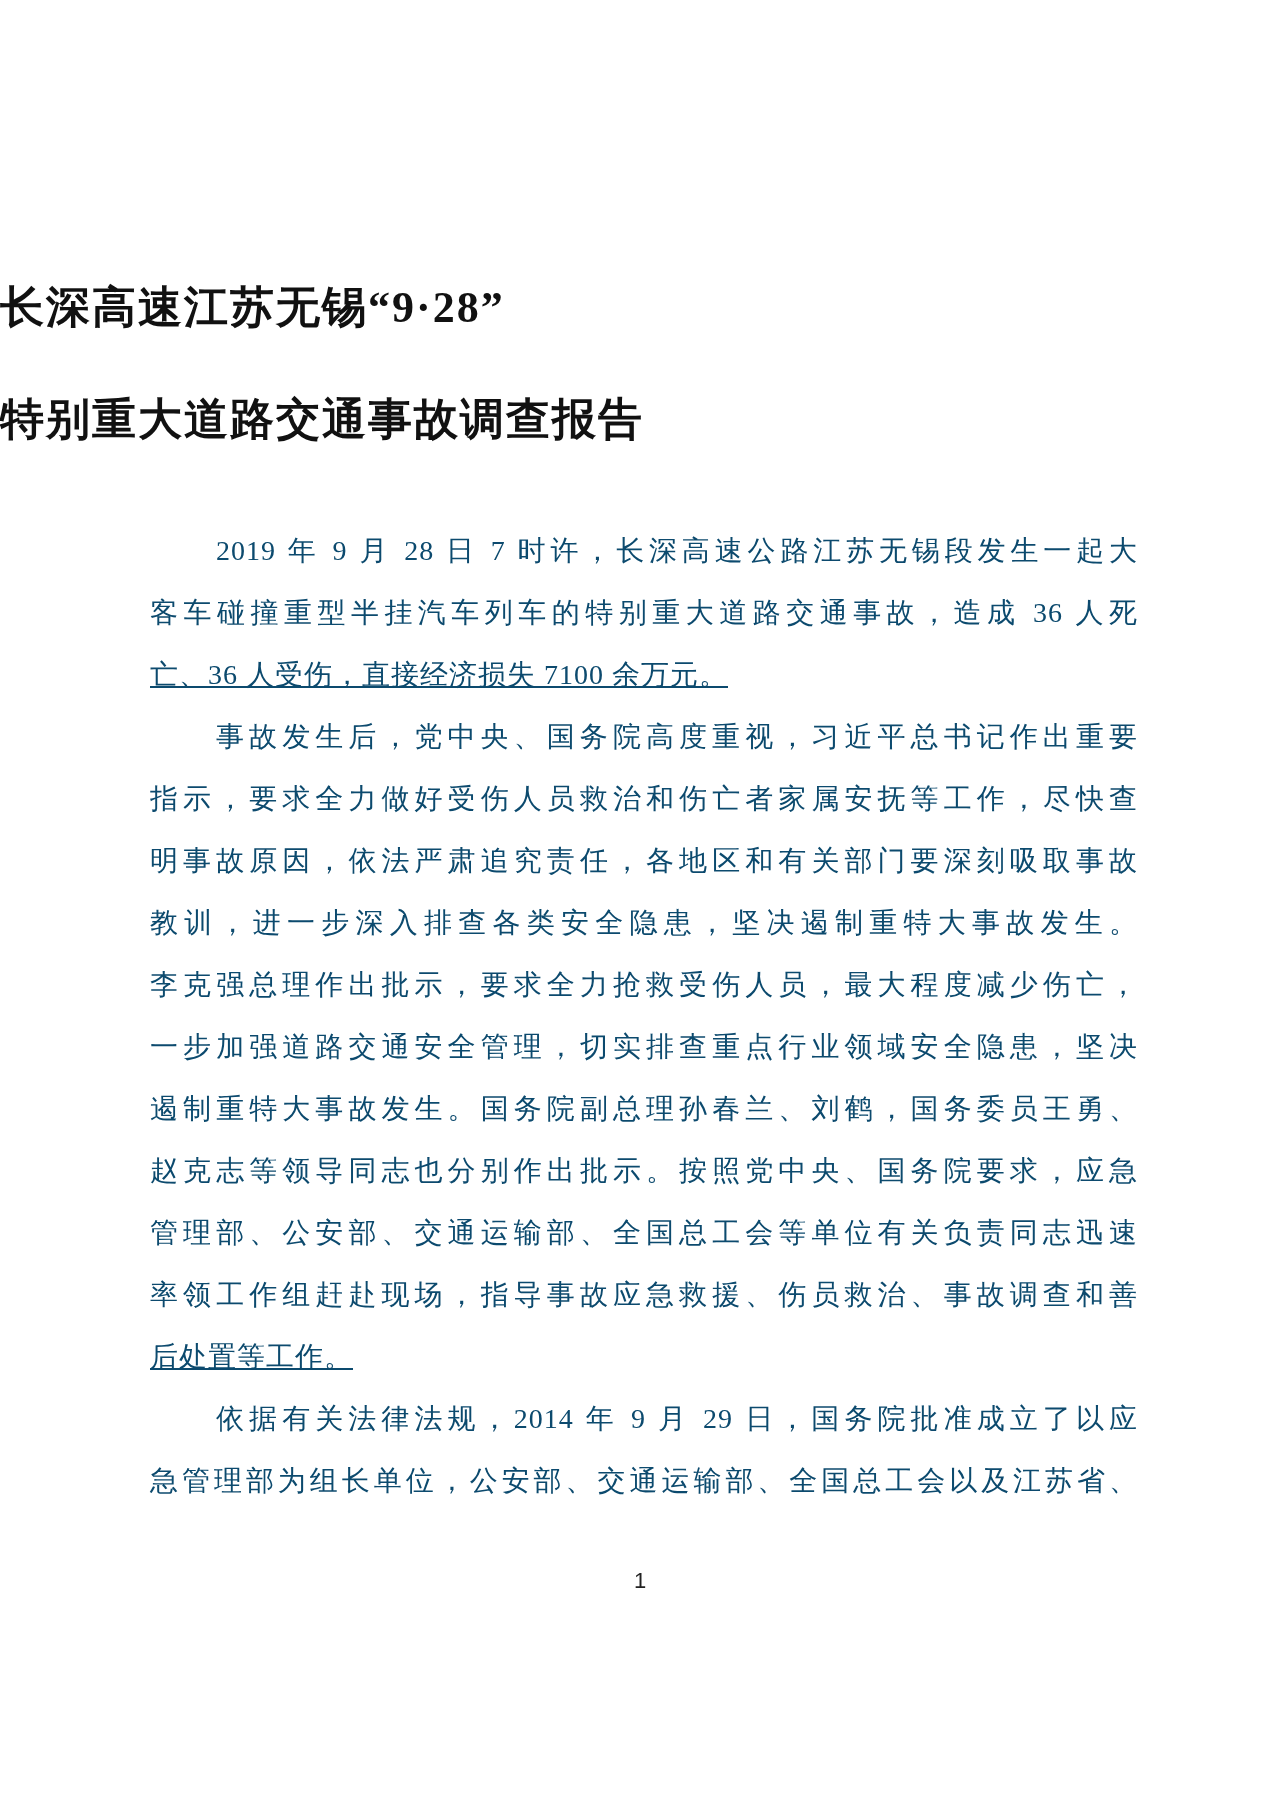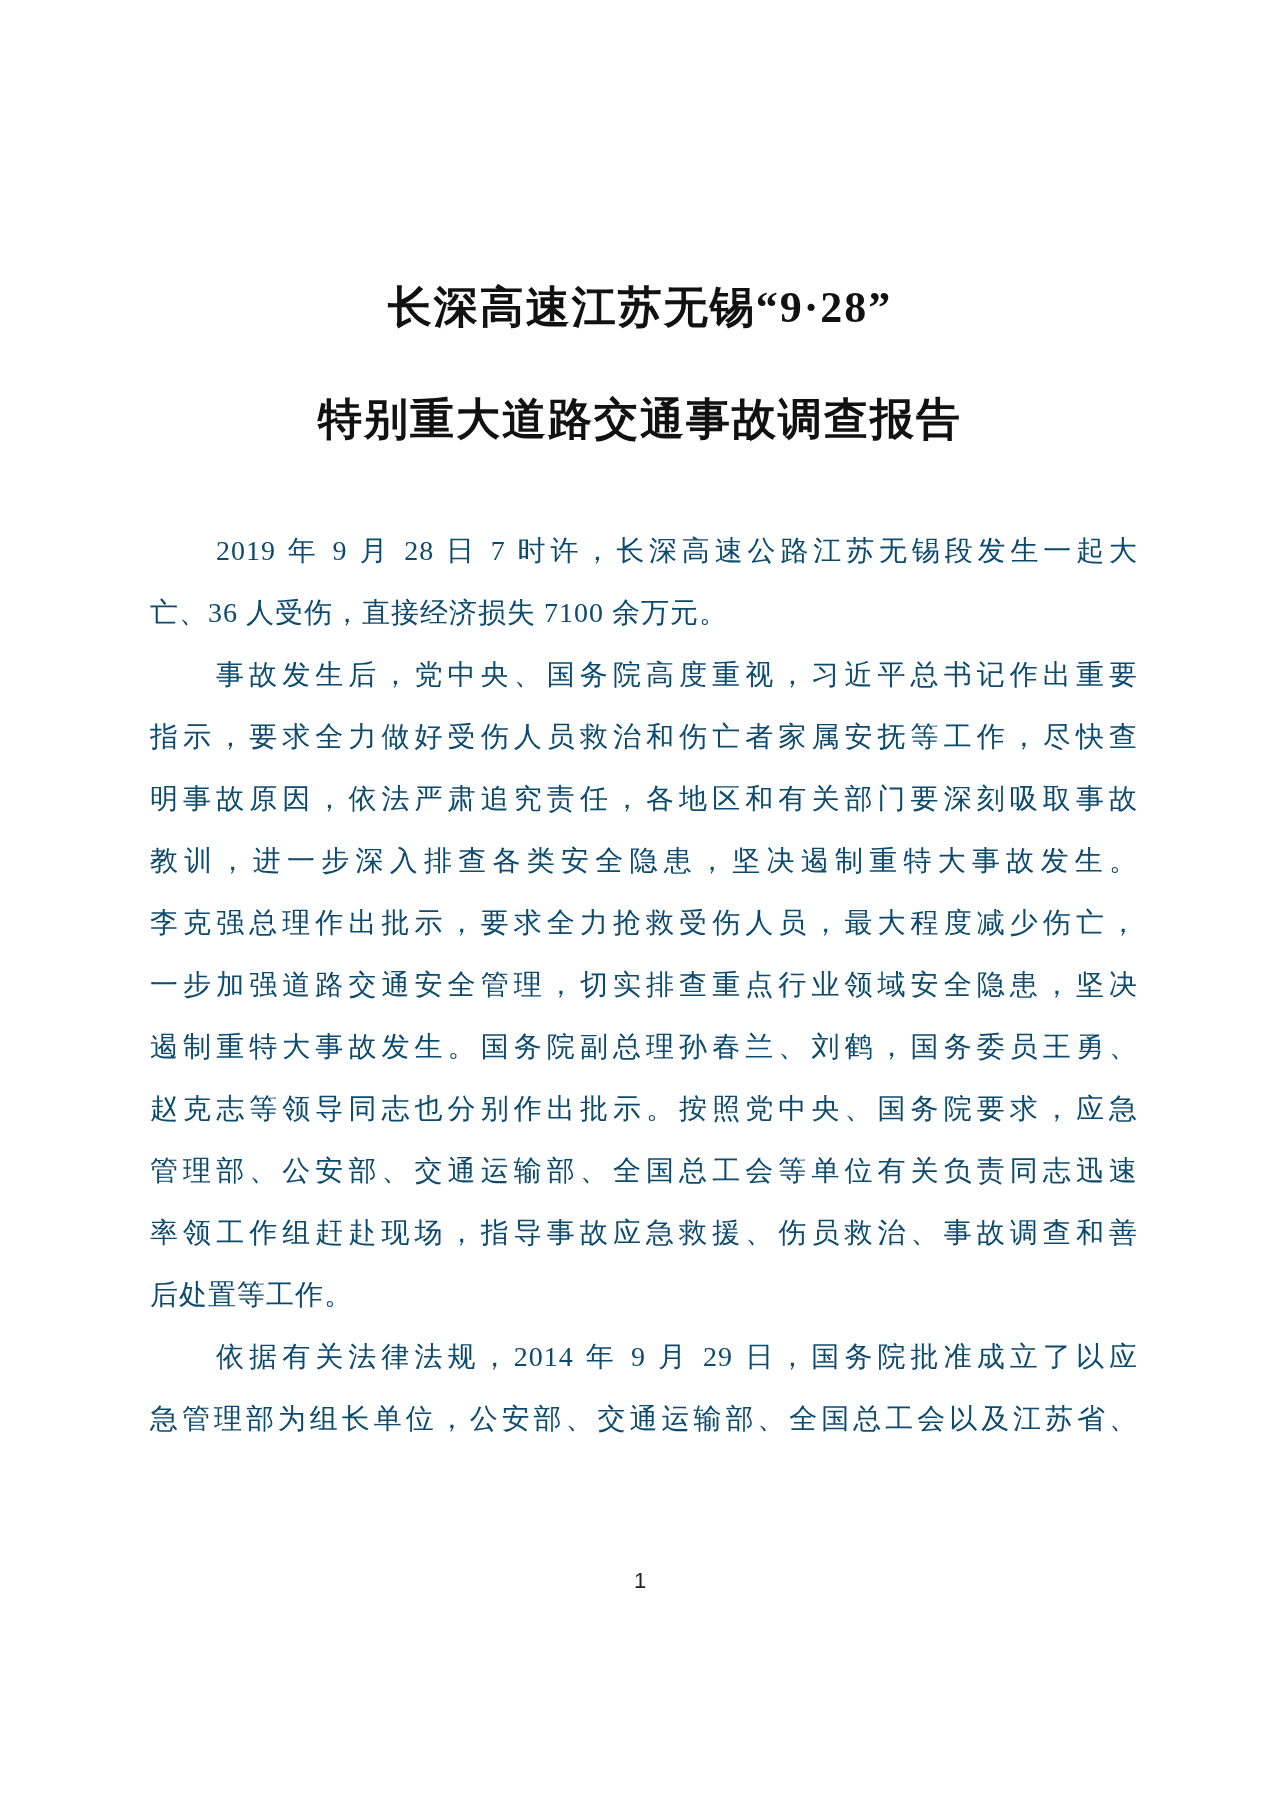--- a/index.html
+++ b/index.html
@@ -14,21 +14,21 @@
     background: #ffffff;
     overflow: hidden;
     color: #1c1c1c;
     font-family: "Liberation Serif", "DejaVu Serif", serif;
   }
   .title-block {
     position: absolute;
     top: 252px;
     left: 0;
     width: 100%;
-    text-align: center;
+    text-align: left;
     font-weight: bold;
     font-size: 44px;
     line-height: 112px;
     letter-spacing: 2px;
     color: #111111;
   }
   .doc-body {
     position: absolute;
     top: 520px;
     left: 150px;
@@ -46,20 +46,21 @@
     text-align: justify;
     text-align-last: justify;
     white-space: normal;
     color: #0c4a6e;
   }
   .line.first {
     text-indent: 66px;
   }
   .line.last {
     text-align-last: left;
+    text-decoration: underline;
   }
   .page-number {
     position: absolute;
     top: 1566px;
     left: 0;
     width: 100%;
     text-align: center;
     font-size: 22px;
     line-height: 30px;
     font-family: "Liberation Sans", "DejaVu Sans", sans-serif;
@@ -72,20 +73,21 @@
 <div class="page">
 
   <header class="title-block">
     <div class="title-line">长深高速江苏无锡“9·28”</div>
     <div class="title-line">特别重大道路交通事故调查报告</div>
   </header>
 
   <main class="doc-body">
       <div class="paragraph">
         <div class="line first">2019 年 9 月 28 日 7 时许，长深高速公路江苏无锡段发生一起大</div>
+        <div class="line">客车碰撞重型半挂汽车列车的特别重大道路交通事故，造成 36 人死</div>
         <div class="line last">亡、36 人受伤，直接经济损失 7100 余万元。</div>
       </div>
       <div class="paragraph">
         <div class="line first">事故发生后，党中央、国务院高度重视，习近平总书记作出重要</div>
         <div class="line">指示，要求全力做好受伤人员救治和伤亡者家属安抚等工作，尽快查</div>
         <div class="line">明事故原因，依法严肃追究责任，各地区和有关部门要深刻吸取事故</div>
         <div class="line">教训，进一步深入排查各类安全隐患，坚决遏制重特大事故发生。</div>
         <div class="line">李克强总理作出批示，要求全力抢救受伤人员，最大程度减少伤亡，</div>
         <div class="line">一步加强道路交通安全管理，切实排查重点行业领域安全隐患，坚决</div>
         <div class="line">遏制重特大事故发生。国务院副总理孙春兰、刘鹤，国务委员王勇、</div>

